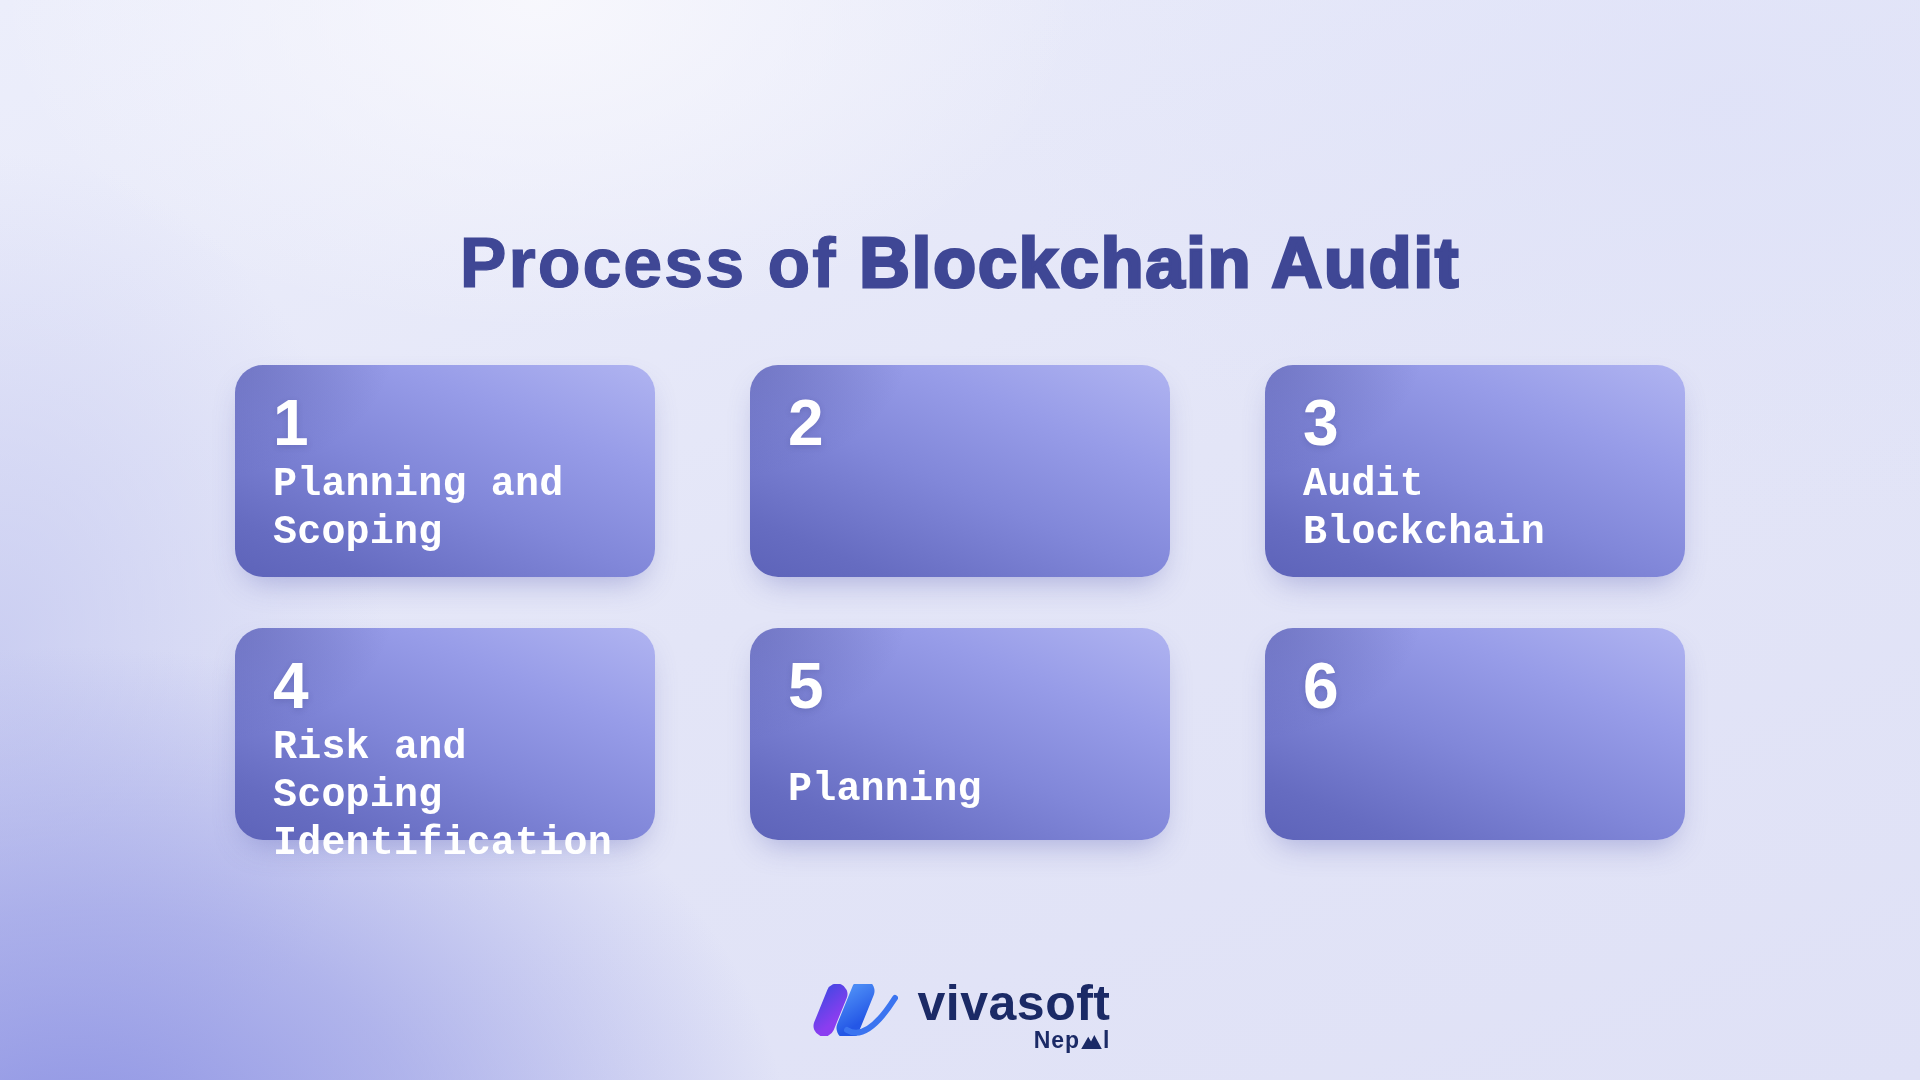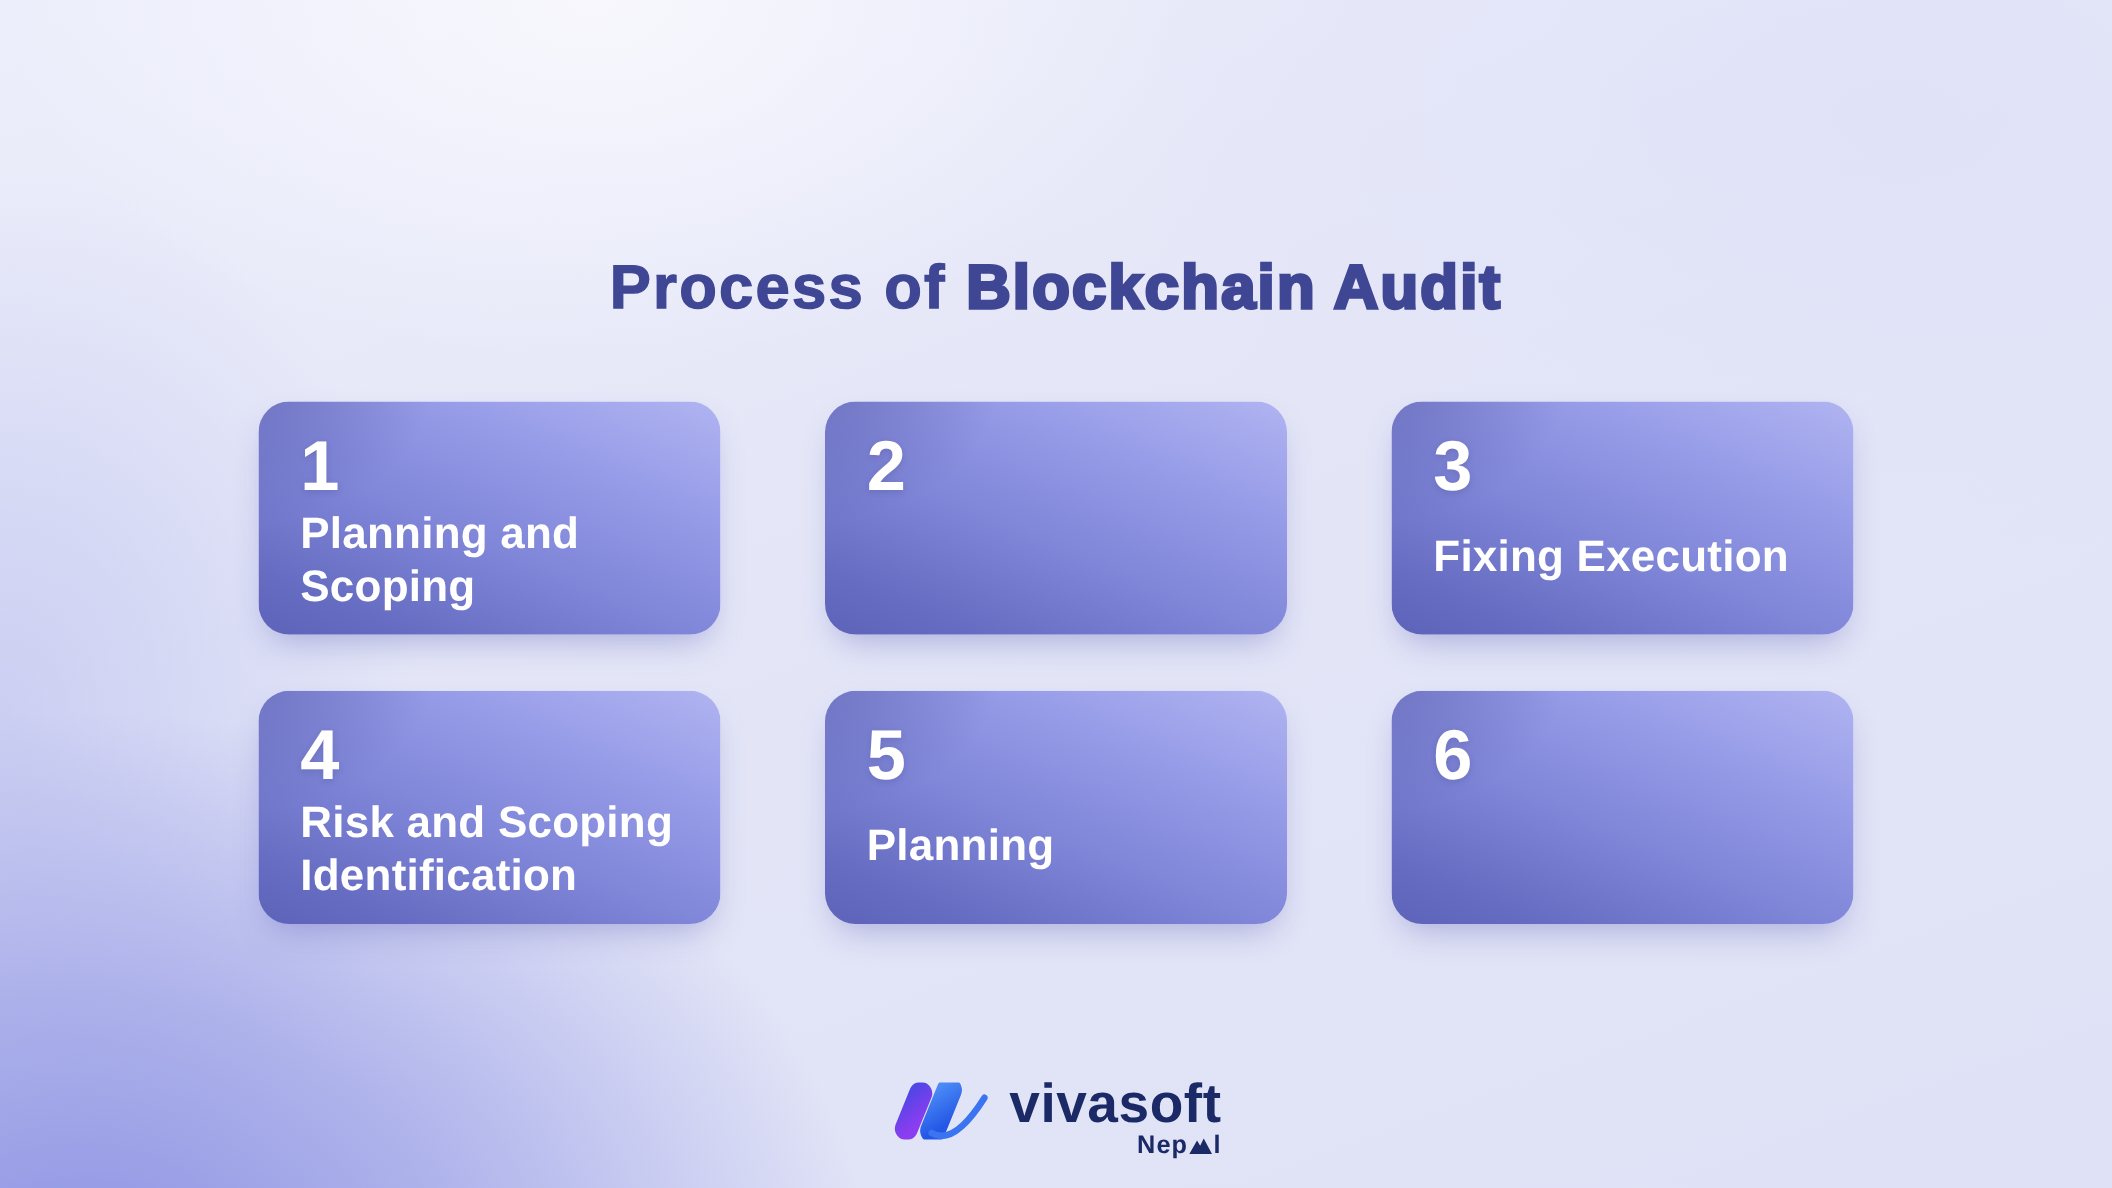--- a/index.html
+++ b/index.html
@@ -10,22 +10,22 @@
     background-image:
       radial-gradient(1100px 800px at 4% 108%, rgba(135,141,226,0.95) 0%, rgba(135,141,226,0.55) 32%, rgba(135,141,226,0) 65%),
       radial-gradient(700px 900px at 0% 60%, rgba(196,200,240,0.8) 0%, rgba(196,200,240,0) 55%),
       radial-gradient(900px 550px at 28% 0%, rgba(248,248,253,0.95) 0%, rgba(248,248,253,0) 60%),
       radial-gradient(1200px 700px at 90% 10%, rgba(223,226,248,0.85) 0%, rgba(223,226,248,0) 60%),
       linear-gradient(160deg, #eceefb 0%, #e3e5f7 50%, #dfe1f6 100%);
   }
   .canvas{position:relative;width:1920px;height:1080px;}
 
   .title{
-    position:absolute;top:192px;left:0;width:100%;
-    text-align:center;font-size:56px;line-height:1.1;
+    position:absolute;top:178px;left:0;width:100%;
+    text-align:center;font-size:70px;line-height:1.1;
     color:#3f4795;letter-spacing:2px;white-space:nowrap;
   }
   .title-regular{font-weight:700;-webkit-text-stroke:1.2px #3f4795;}
   .title-bold{font-weight:700;-webkit-text-stroke:3px #3f4795;}
 
   .grid{
     position:absolute;left:235px;top:365px;width:1450px;
     display:grid;
     grid-template-columns:repeat(3,420px);
     grid-template-rows:212px 212px;
@@ -39,21 +39,21 @@
     box-shadow:0 14px 30px -10px rgba(99,104,185,0.45);
     color:#ffffff;
     display:flex;flex-direction:column;
     padding:22px 30px 26px 38px;
     box-sizing:border-box;
   }
   .card-number{
     font-size:64px;font-weight:700;line-height:1.15;
     text-shadow:0 2px 6px rgba(45,48,110,0.18);
   }
-  .card-label-wrap{flex:1;display:flex;align-items:center;}
+  .card-label-wrap{flex:1;display:flex;align-items:flex-end;font-family:Liberation Mono, monospace;}
   .card-label{
     font-size:40px;font-weight:700;line-height:1.2;
     letter-spacing:0.2px;white-space:pre-line;
   }
 
   .logo{
     position:absolute;left:0;top:978px;width:100%;
     display:flex;justify-content:center;align-items:flex-start;gap:20px;
   }
   .logo-mark{margin-top:6px;flex:0 0 auto;}
@@ -85,21 +85,21 @@
       </div>
     </div>
 
     <div class="card">
       <div class="card-number">2</div>
     </div>
 
     <div class="card">
       <div class="card-number">3</div>
       <div class="card-label-wrap">
-        <div class="card-label">Fixing Execution</div>
+        <div class="card-label">Audit Blockchain</div>
       </div>
     </div>
 
     <div class="card">
       <div class="card-number">4</div>
       <div class="card-label-wrap">
         <div class="card-label">Risk and Scoping
 Identification</div>
       </div>
     </div>

